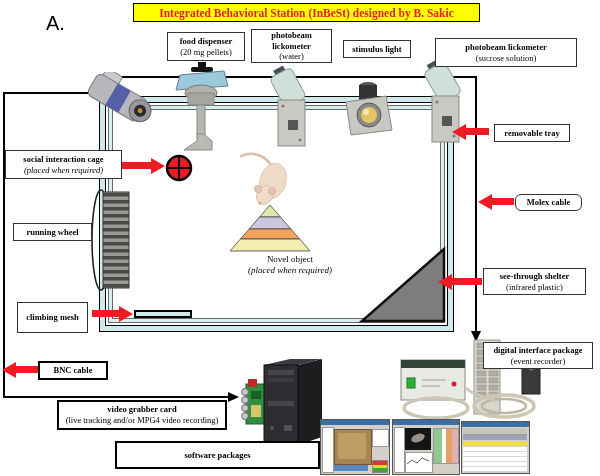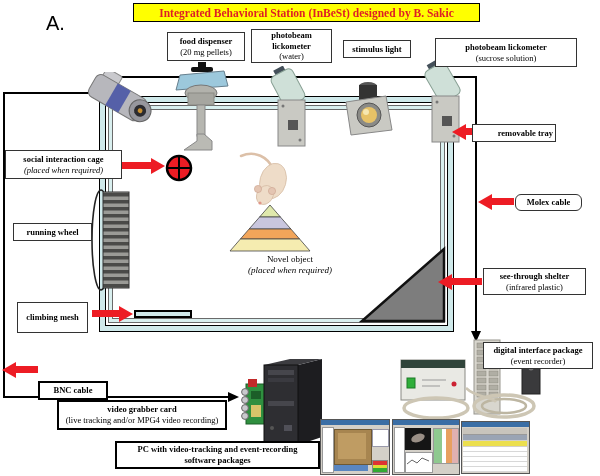--- a/index.html
+++ b/index.html
@@ -257,32 +257,31 @@
   <div class="lbl" style="left:5px;top:150px;width:117px;height:29px;">
     <div>social interaction cage</div>
     <div class="sub it">(placed when required)</div>
   </div>
   <div class="lbl" style="left:13px;top:223px;width:79px;height:18px;">
     <div>running wheel</div>
   </div>
   <div class="lbl" style="left:17px;top:302px;width:71px;height:31px;">
     <div>climbing mesh</div>
   </div>
-  <div class="lbl thick" style="left:38px;top:361px;width:70px;height:19px;margin-top:20px;">
+  <div class="lbl thick" style="left:38px;top:361px;width:70px;height:19px;">
     <div>BNC cable</div>
   </div>
   <div class="lbl thick" style="left:57px;top:400px;width:170px;height:30px;">
     <div>video grabber card</div>
     <div class="sub">(live tracking and/or MPG4 video recording)</div>
   </div>
   <div class="lbl thick" style="left:115px;top:441px;width:205px;height:28px;">
-    <div>PC with video-tracking and event-recording</div>
     <div>software packages</div>
   </div>
-  <div class="lbl" style="left:472px;top:124px;width:84px;height:18px;text-align:right;">
+  <div class="lbl" style="left:494px;top:124px;width:76px;height:18px;">
     <div>removable tray</div>
   </div>
   <div class="lbl" style="left:515px;top:194px;width:67px;height:17px;border-radius:6px;">
     <div>Molex cable</div>
   </div>
   <div class="lbl" style="left:483px;top:342px;width:110px;height:27px;">
     <div>digital interface package</div>
     <div class="sub">(event recorder)</div>
   </div>
   <div class="lbl" style="left:483px;top:268px;width:103px;height:27px;">

